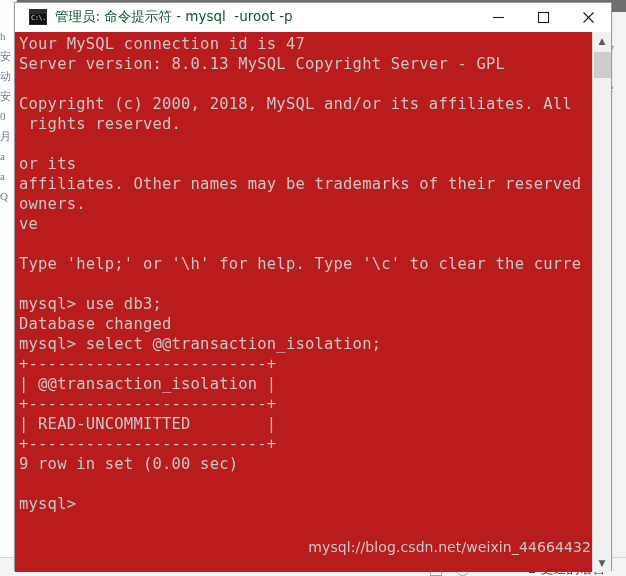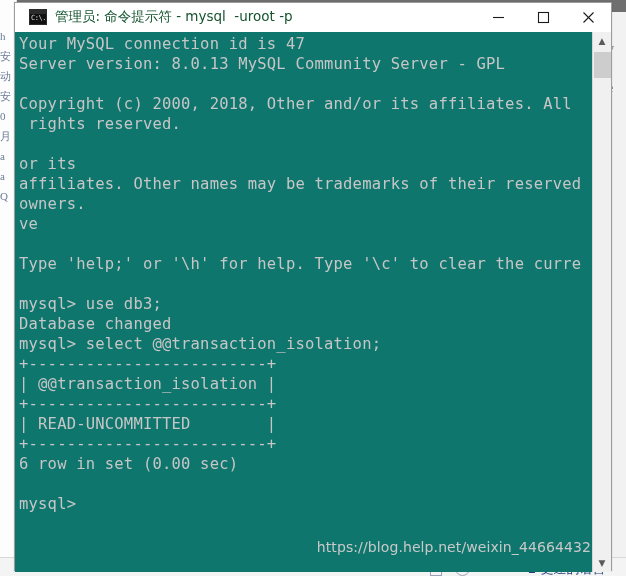--- a/index.html
+++ b/index.html
@@ -177,21 +177,21 @@
     justify-content: center;
     background: #ffffff;
   }
   .win-btn svg { display: block; }
 
   
   .term-wrap {
     position: relative;
     width: 100%;
     height: 540px;
-    background: #0f766e;
+    background: #b91c1c;
     overflow: hidden;
   }
   .term {
     position: absolute;
     left: 0;
     top: 2px;
     right: 19px;
     bottom: 0;
     overflow: hidden;
     padding-left: 4px;
@@ -334,46 +334,46 @@
             <line x1="1.5" y1="1.5" x2="11.5" y2="11.5" stroke="#1b1b1b" stroke-width="1.1"></line>
             <line x1="11.5" y1="1.5" x2="1.5" y2="11.5" stroke="#1b1b1b" stroke-width="1.1"></line>
           </svg>
         </div>
       </div>
     </div>
 
     <div class="term-wrap">
       <div class="term" id="terminal">
           <div class="term-line">Your MySQL connection id is 47</div>
-          <div class="term-line">Server version: 8.0.13 MySQL Community Server - GPL</div>
-          <div class="term-line"></div>
-          <div class="term-line">Copyright (c) 2000, 2018, Other and/or its affiliates. All</div>
+          <div class="term-line">Server version: 8.0.13 MySQL Copyright Server - GPL</div>
+          <div class="term-line"></div>
+          <div class="term-line">Copyright (c) 2000, 2018, MySQL and/or its affiliates. All</div>
           <div class="term-line"> rights reserved.</div>
           <div class="term-line"></div>
           <div class="term-line">or its</div>
           <div class="term-line">affiliates. Other names may be trademarks of their reserved</div>
           <div class="term-line">owners.</div>
           <div class="term-line">ve</div>
           <div class="term-line"></div>
           <div class="term-line">Type 'help;' or '\h' for help. Type '\c' to clear the curre</div>
           <div class="term-line"></div>
           <div class="term-line">mysql&gt; use db3;</div>
           <div class="term-line">Database changed</div>
           <div class="term-line">mysql&gt; select @@transaction_isolation;</div>
           <div class="term-line">+-------------------------+</div>
           <div class="term-line">| @@transaction_isolation |</div>
           <div class="term-line">+-------------------------+</div>
           <div class="term-line">| READ-UNCOMMITTED        |</div>
           <div class="term-line">+-------------------------+</div>
-          <div class="term-line">6 row in set (0.00 sec)</div>
+          <div class="term-line">9 row in set (0.00 sec)</div>
           <div class="term-line"></div>
           <div class="term-line">mysql&gt;</div>
         </div>
 
-      <div class="watermark">https://blog.help.net/weixin_44664432</div>
+      <div class="watermark">mysql://blog.csdn.net/weixin_44664432</div>
 
       <div class="scrollbar">
         <div class="sb-arrow up">▲</div>
         <div class="sb-thumb"></div>
         <div class="sb-arrow down">▼</div>
       </div>
     </div>
 
   </div>
 </div>

